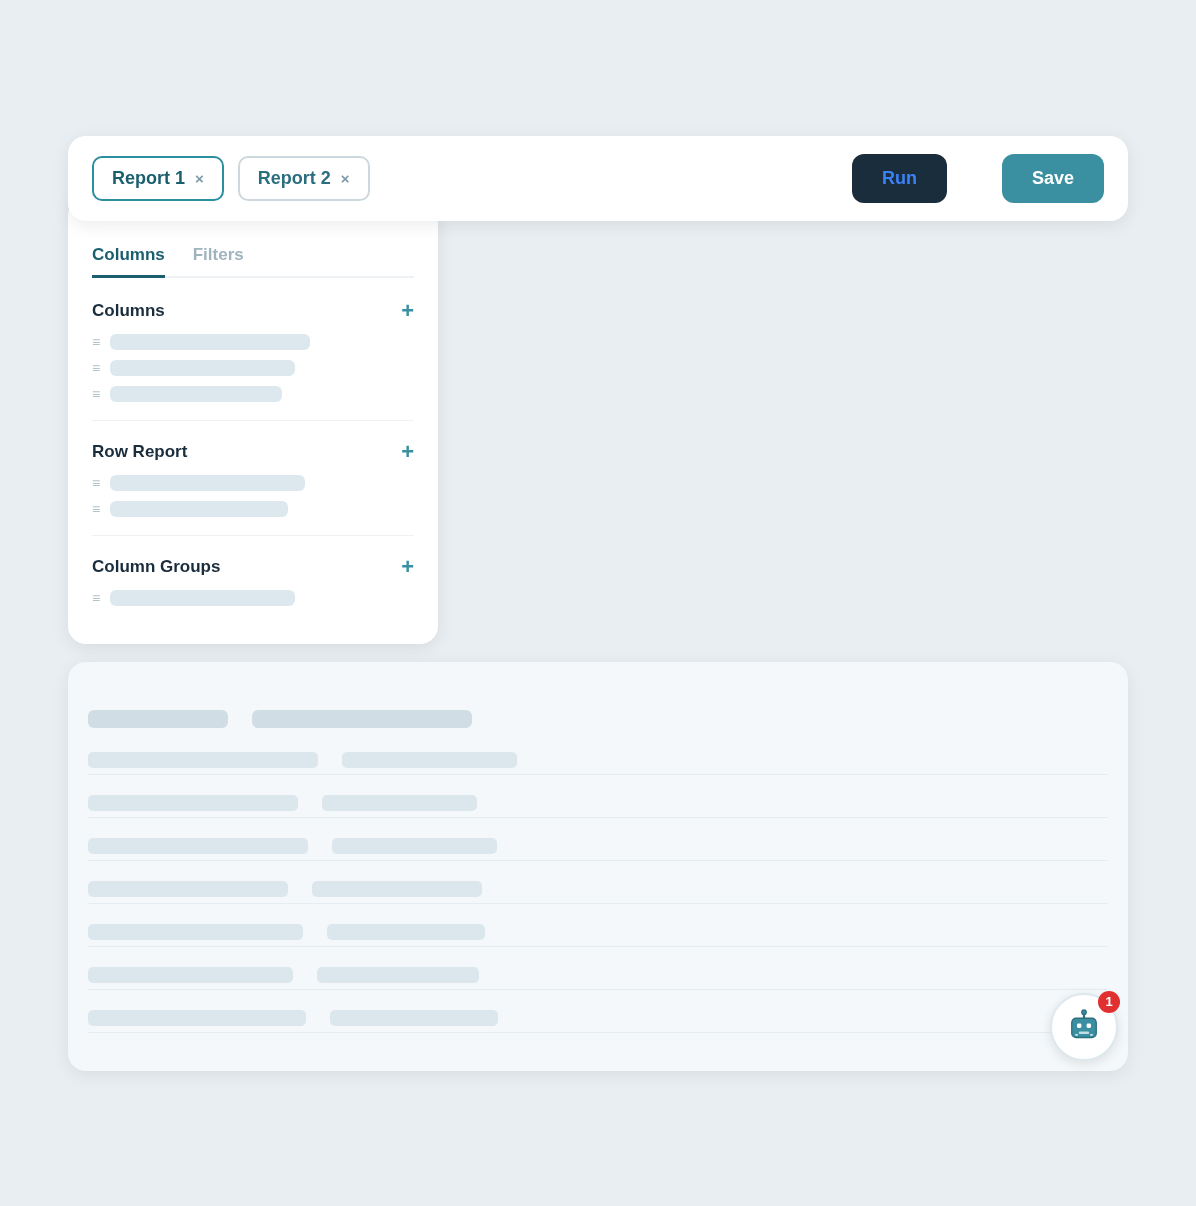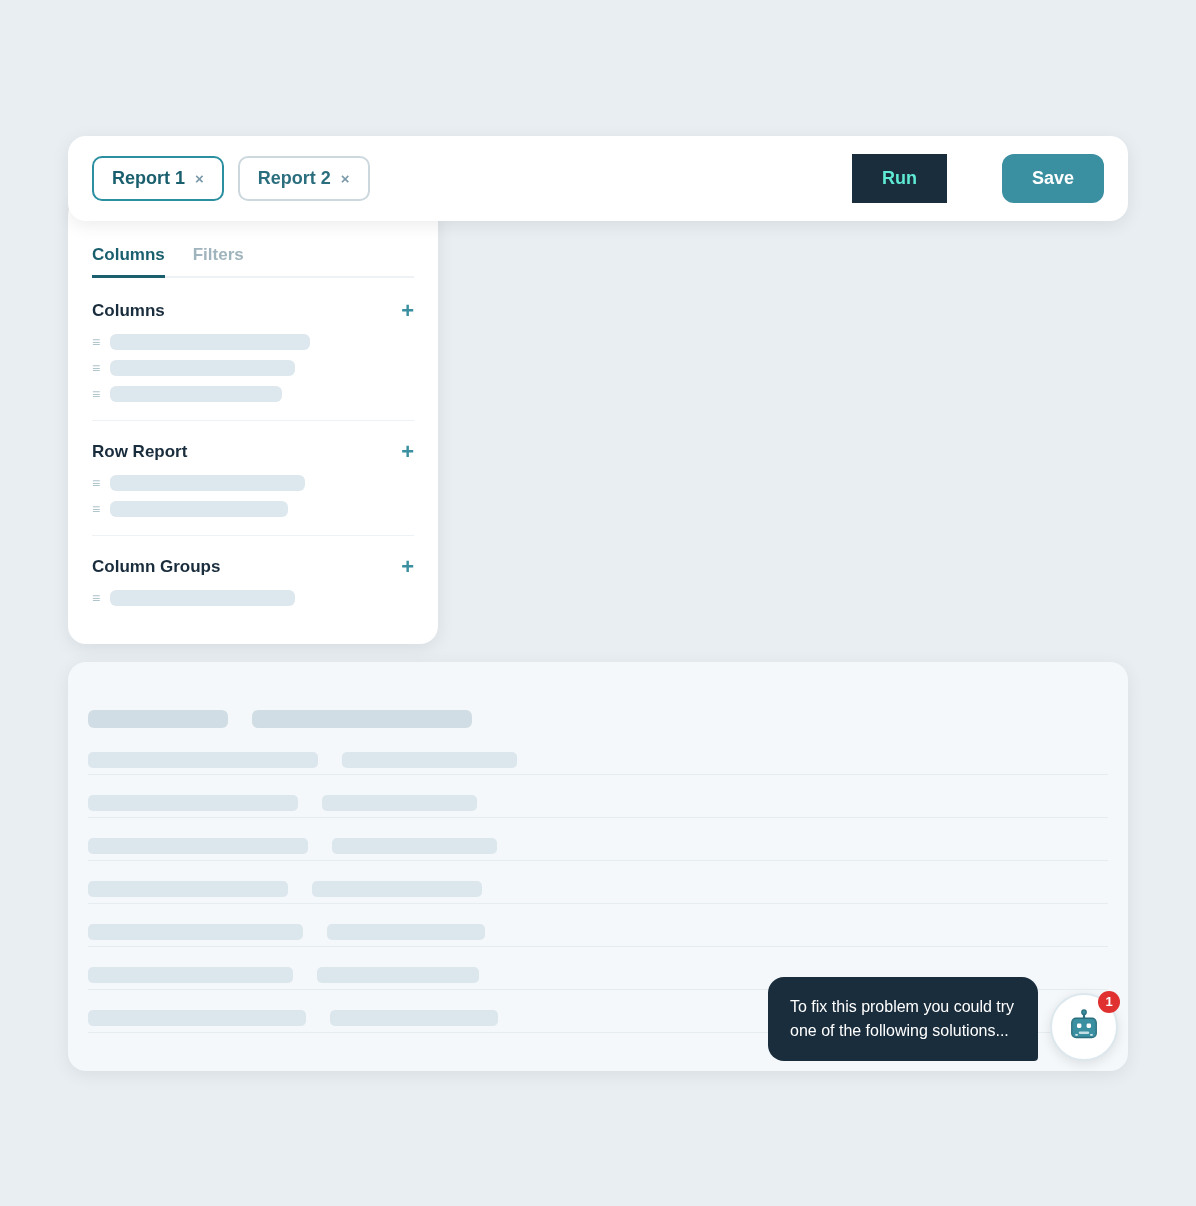--- a/index.html
+++ b/index.html
@@ -55,23 +55,23 @@
     .tab-pill .close-icon {
       font-size: 15px;
       color: #7a9aaa;
       cursor: pointer;
     }
 
     .top-bar-spacer { flex: 1; }
 
     .btn-run {
       background: #1a2d3d;
-      color: #5eead4;
+      color: #3b82f6;
       border: none;
-      border-radius: 0;
+      border-radius: 12px;
       padding: 14px 30px;
       font-size: 18px;
       font-weight: 700;
       cursor: pointer;
     }
 
     .btn-save {
       background: #3a8fa0;
       color: #fff;
       border: none;
@@ -397,23 +397,20 @@
           <div class="skeleton-cell c1f"></div>
           <div class="skeleton-cell c2f"></div>
         </div>
         <div class="skeleton-row">
           <div class="skeleton-cell c1g"></div>
           <div class="skeleton-cell c2g"></div>
         </div>
       </div>
 
       <div class="chat-section">
-        <div class="chat-bubble">
-          <span>To fix this problem you could try one of the following solutions...</span>
-        </div>
         <div class="bot-avatar">
           <svg class="bot-svg" viewBox="0 0 48 48" fill="none" xmlns="http://www.w3.org/2000/svg">
 
             <rect x="10" y="14" width="28" height="22" rx="5" fill="#3a8fa0" stroke="#2b6e7e" stroke-width="1.5"></rect>
 
             <rect x="16" y="20" width="5" height="5" rx="1.5" fill="#fff"></rect>
             <rect x="27" y="20" width="5" height="5" rx="1.5" fill="#fff"></rect>
 
             <rect x="18" y="29" width="12" height="3" rx="1.5" fill="#fff" opacity="0.7"></rect>
 

